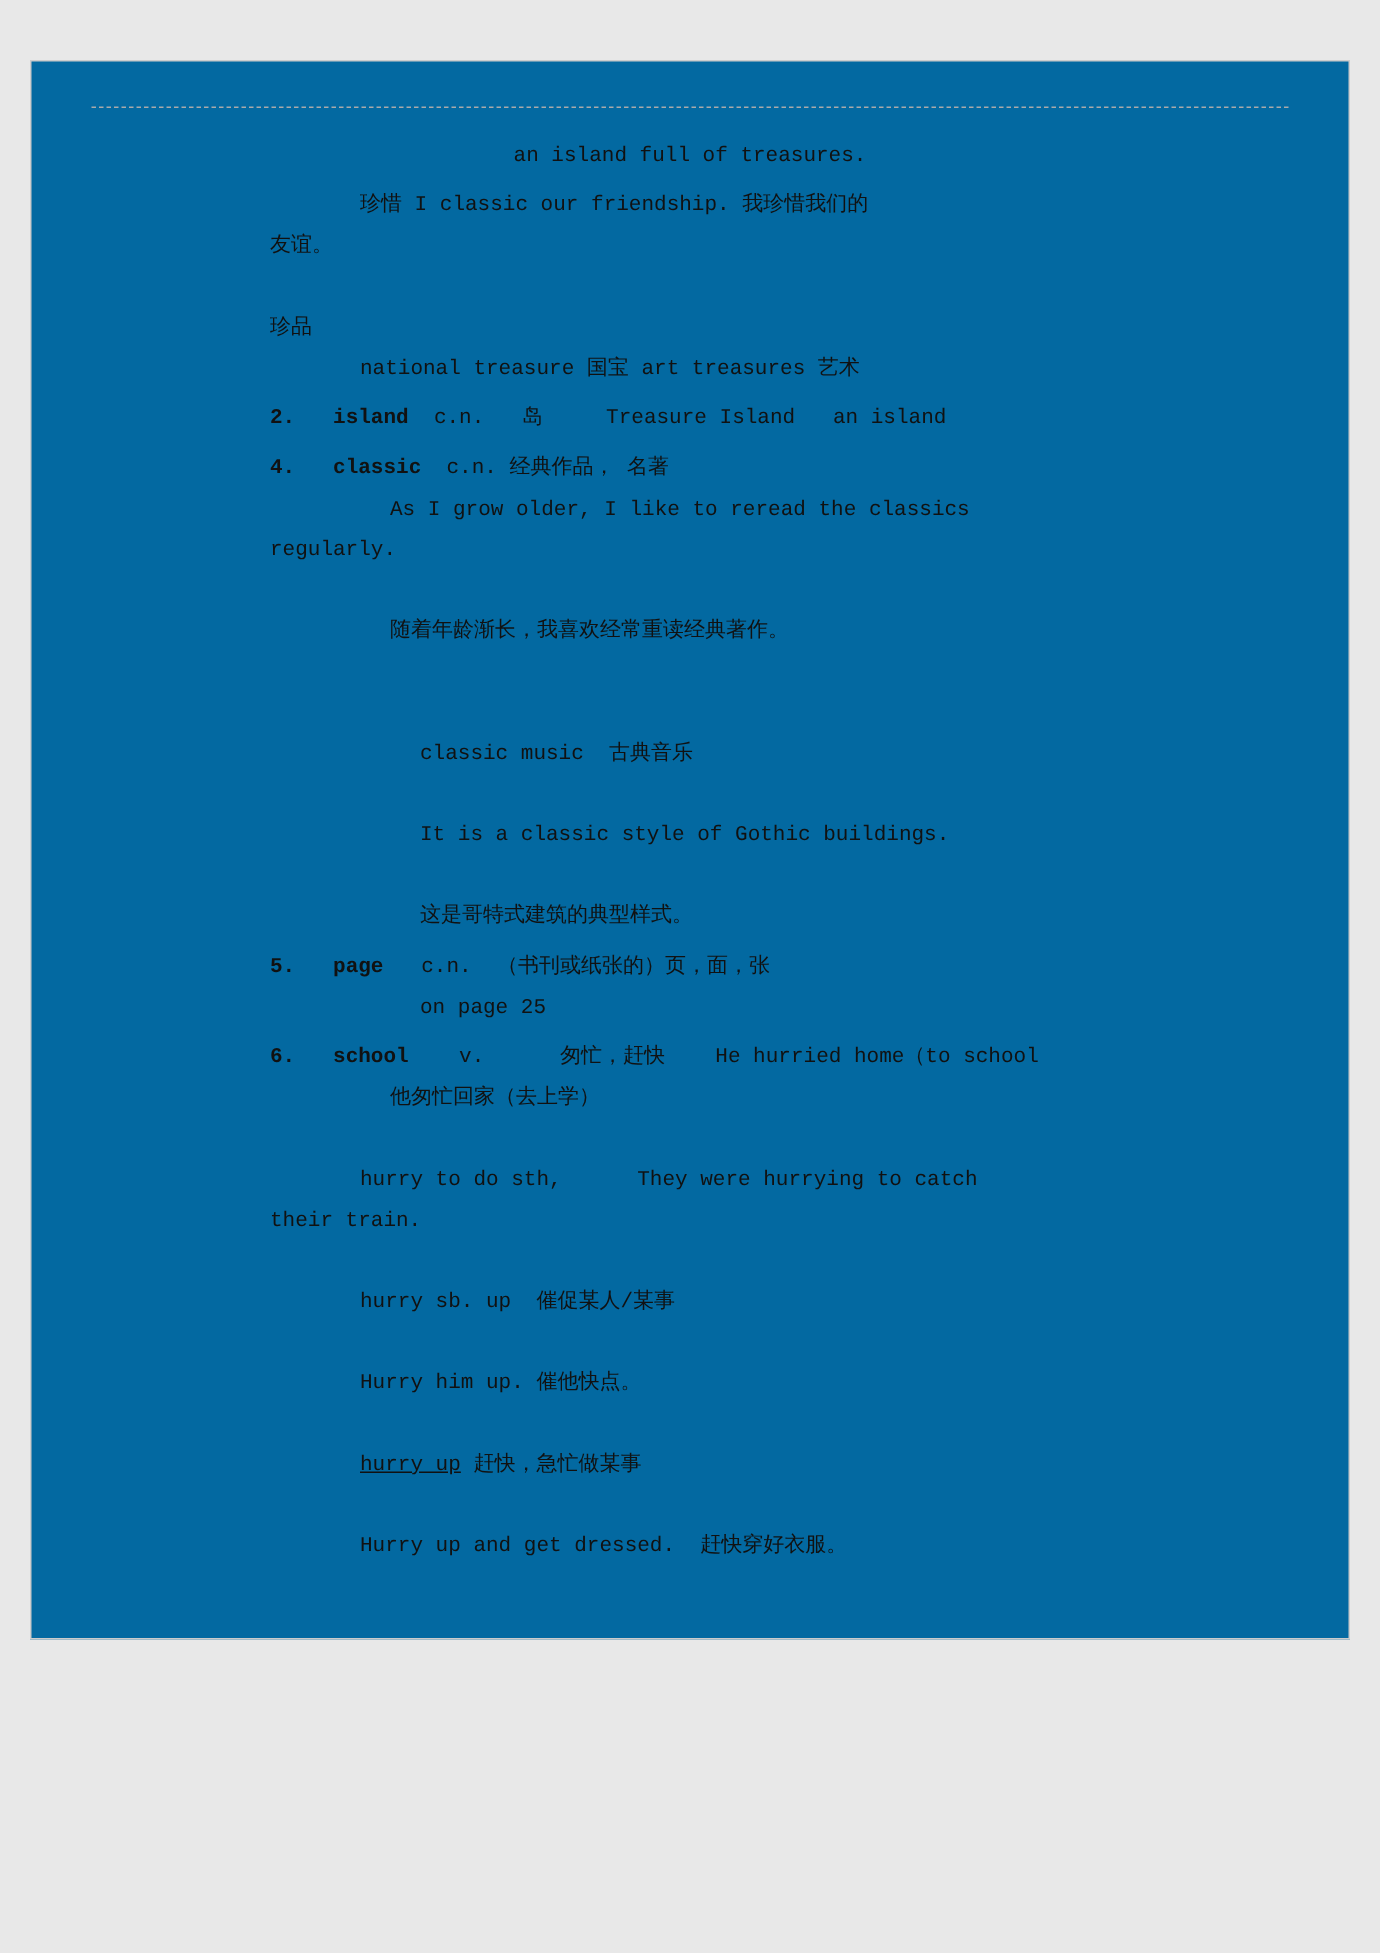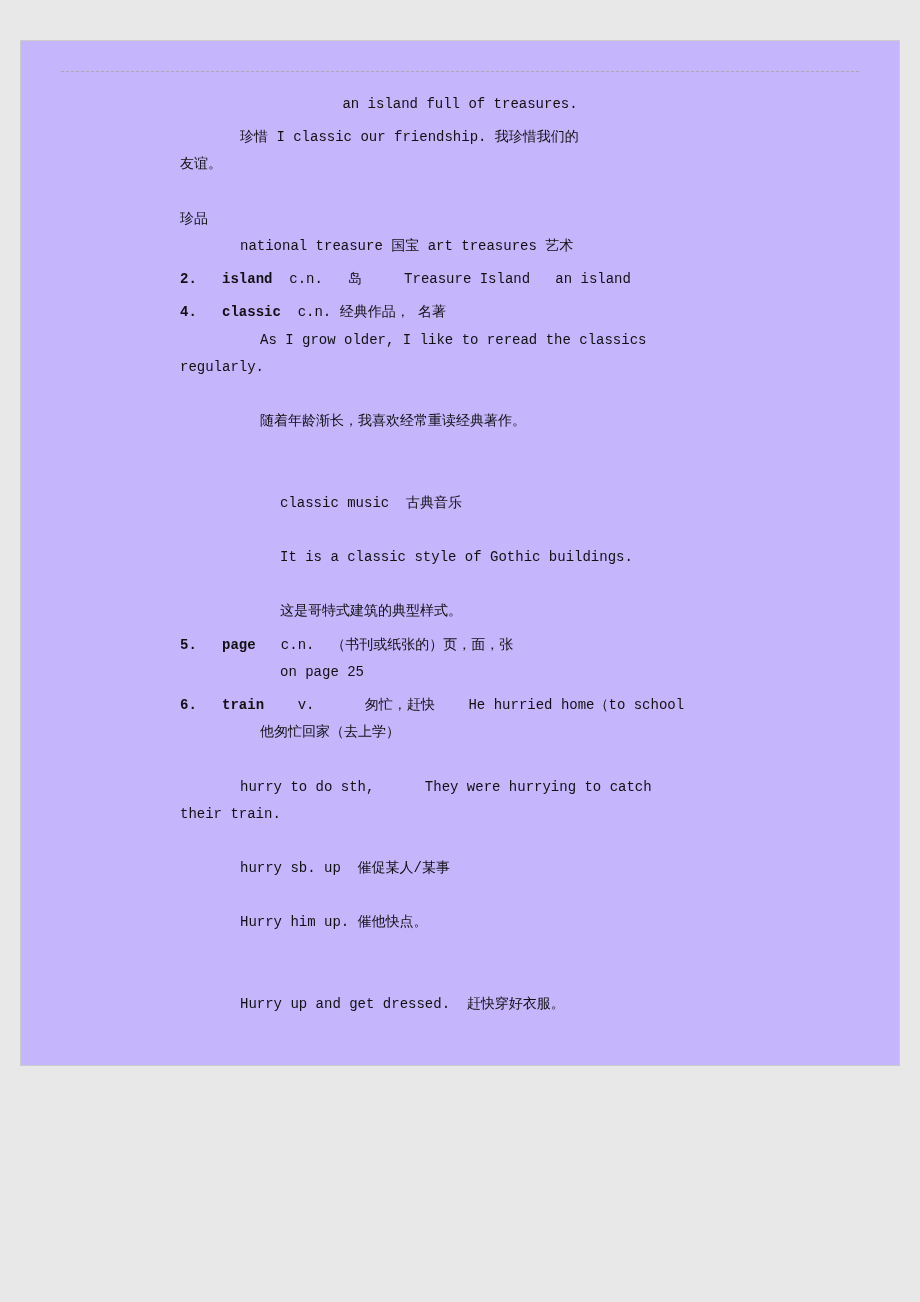--- a/index.html
+++ b/index.html
@@ -11,21 +11,21 @@
       background: #e8e8e8;
       font-family: "Courier New", Courier, monospace;
       display: flex;
       justify-content: center;
       align-items: flex-start;
       min-height: 100vh;
       padding: 40px 20px;
     }
     .page-container {
       width: 880px;
-      background: #c4b5fd;
+      background: #0369a1;
       border: 1px solid #cccccc;
       padding: 30px 40px 40px 40px;
       line-height: 1.8;
       font-size: 14px;
       color: #111111;
     }
     .dashed-top {
       border-top: 1px dashed #aaaaaa;
       margin-bottom: 20px;
     }
@@ -109,29 +109,30 @@
       <div class="line">
         <span class="entry-number">5.</span>
         &nbsp;&nbsp;<span class="keyword">page</span>&nbsp;&nbsp;&nbsp;c.n.&nbsp;&nbsp;（书刊或纸张的）页，面，张
       </div>
       <div class="line indent-3">on page 25</div>
     </div>
 
     <div class="section">
       <div class="line">
         <span class="entry-number">6.</span>
-        &nbsp;&nbsp;<span class="keyword">train</span>&nbsp;&nbsp;&nbsp;&nbsp;v.&nbsp;&nbsp;&nbsp;&nbsp;&nbsp;&nbsp;匆忙，赶快&nbsp;&nbsp;&nbsp;&nbsp;He hurried home（to school
+        &nbsp;&nbsp;<span class="keyword">school</span>&nbsp;&nbsp;&nbsp;&nbsp;v.&nbsp;&nbsp;&nbsp;&nbsp;&nbsp;&nbsp;匆忙，赶快&nbsp;&nbsp;&nbsp;&nbsp;He hurried home（to school
       </div>
       <div class="line" style="text-align:left; padding-left:80px;">他匆忙回家（去上学）</div>
       <div class="line">&nbsp;</div>
       <div class="line indent-1">hurry to do sth,&nbsp;&nbsp;&nbsp;&nbsp;&nbsp;&nbsp;They were hurrying to catch</div>
       <div class="line">their train.</div>
       <div class="line">&nbsp;</div>
       <div class="line indent-1">hurry sb. up&nbsp;&nbsp;催促某人/某事</div>
       <div class="line">&nbsp;</div>
       <div class="line indent-1">Hurry him up.&nbsp;催他快点。</div>
       <div class="line">&nbsp;</div>
+      <div class="line indent-1"><span class="underline">hurry up</span>&nbsp;赶快，急忙做某事</div>
       <div class="line">&nbsp;</div>
       <div class="line indent-1">Hurry up and get dressed.&nbsp;&nbsp;赶快穿好衣服。</div>
     </div>
 
   </div>
 </div>
 
 </body></html>

